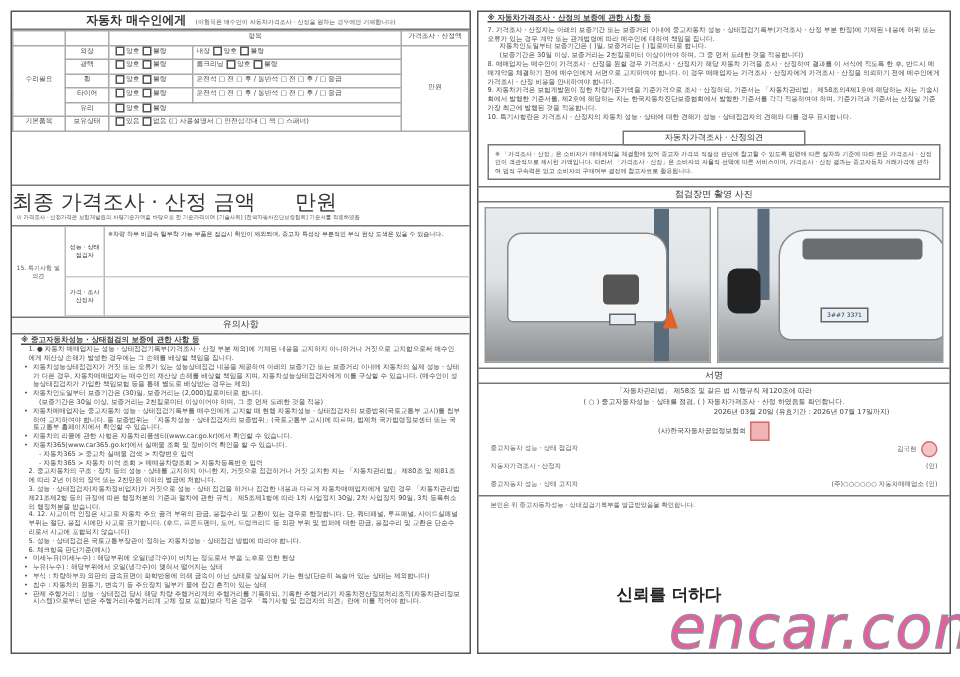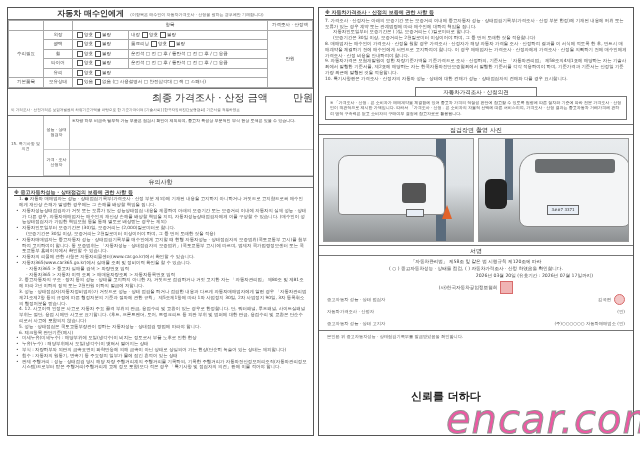--- a/index.html
+++ b/index.html
@@ -6,21 +6,21 @@
   body{width:640px;height:451px;overflow:hidden;position:relative;font-family:"DejaVu Sans",sans-serif;color:#333;}
   .page{position:absolute;border:1px solid #555;background:#fff;}
   .left{left:7px;top:7px;width:305px;height:427px;}
   .right{left:318px;top:7px;width:314px;height:427px;}
   .hdr{font-size:7px;text-align:center;border-bottom:1px solid #777;padding:1px 0;height:9px;line-height:9px;}
   .hdr b{font-size:8px;font-weight:bold;margin-right:4px;}
   .hdr span.sub{font-size:4px;color:#555;}
   table.spec{border-collapse:collapse;width:100%;font-size:4.5px;}
   table.spec td{border:1px solid #aaa;padding:0 2px;height:8.5px;line-height:8px;color:#444;white-space:nowrap;}
   .cb{display:inline-block;width:4px;height:4px;border:0.6px solid #555;vertical-align:middle;margin:0 1px 0 2px;}
-  .final{border-top:1px solid #777;text-align:right;font-size:10px;color:#333;padding:2px 0 0;height:14px;}
+  .final{border-top:1px solid #777;text-align:left;font-size:14px;color:#333;padding:2px 0 0;height:14px;margin-top:35px;}
   .final .amt{margin-left:22px;}
   .finalnote{font-size:3.6px;color:#555;padding:0 3px;border-bottom:1px solid #777;height:10px;line-height:10px;white-space:nowrap;overflow:hidden;}
   .special{display:grid;grid-template-columns:36px 26px 1fr;border-bottom:1px solid #777;height:60px;font-size:4px;}
   .special .c{border-right:1px solid #bbb;padding:2px;color:#555;}
   .special .r2{display:grid;grid-template-rows:34px 26px;}
   .special .r2 div{border-bottom:1px solid #ccc;padding:2px;}
   .notice-title{text-align:center;font-size:6px;border-bottom:1px solid #777;padding:1px 0;height:8px;line-height:8px;background:#fafafa;}
   .notice{font-size:4.4px;line-height:5.8px;color:#444;padding:2px 6px;}
   .notice .ul{text-decoration:underline;font-weight:bold;font-size:5px;margin-bottom:1px;}
   .notice .b{padding-left:8px;position:relative;}

